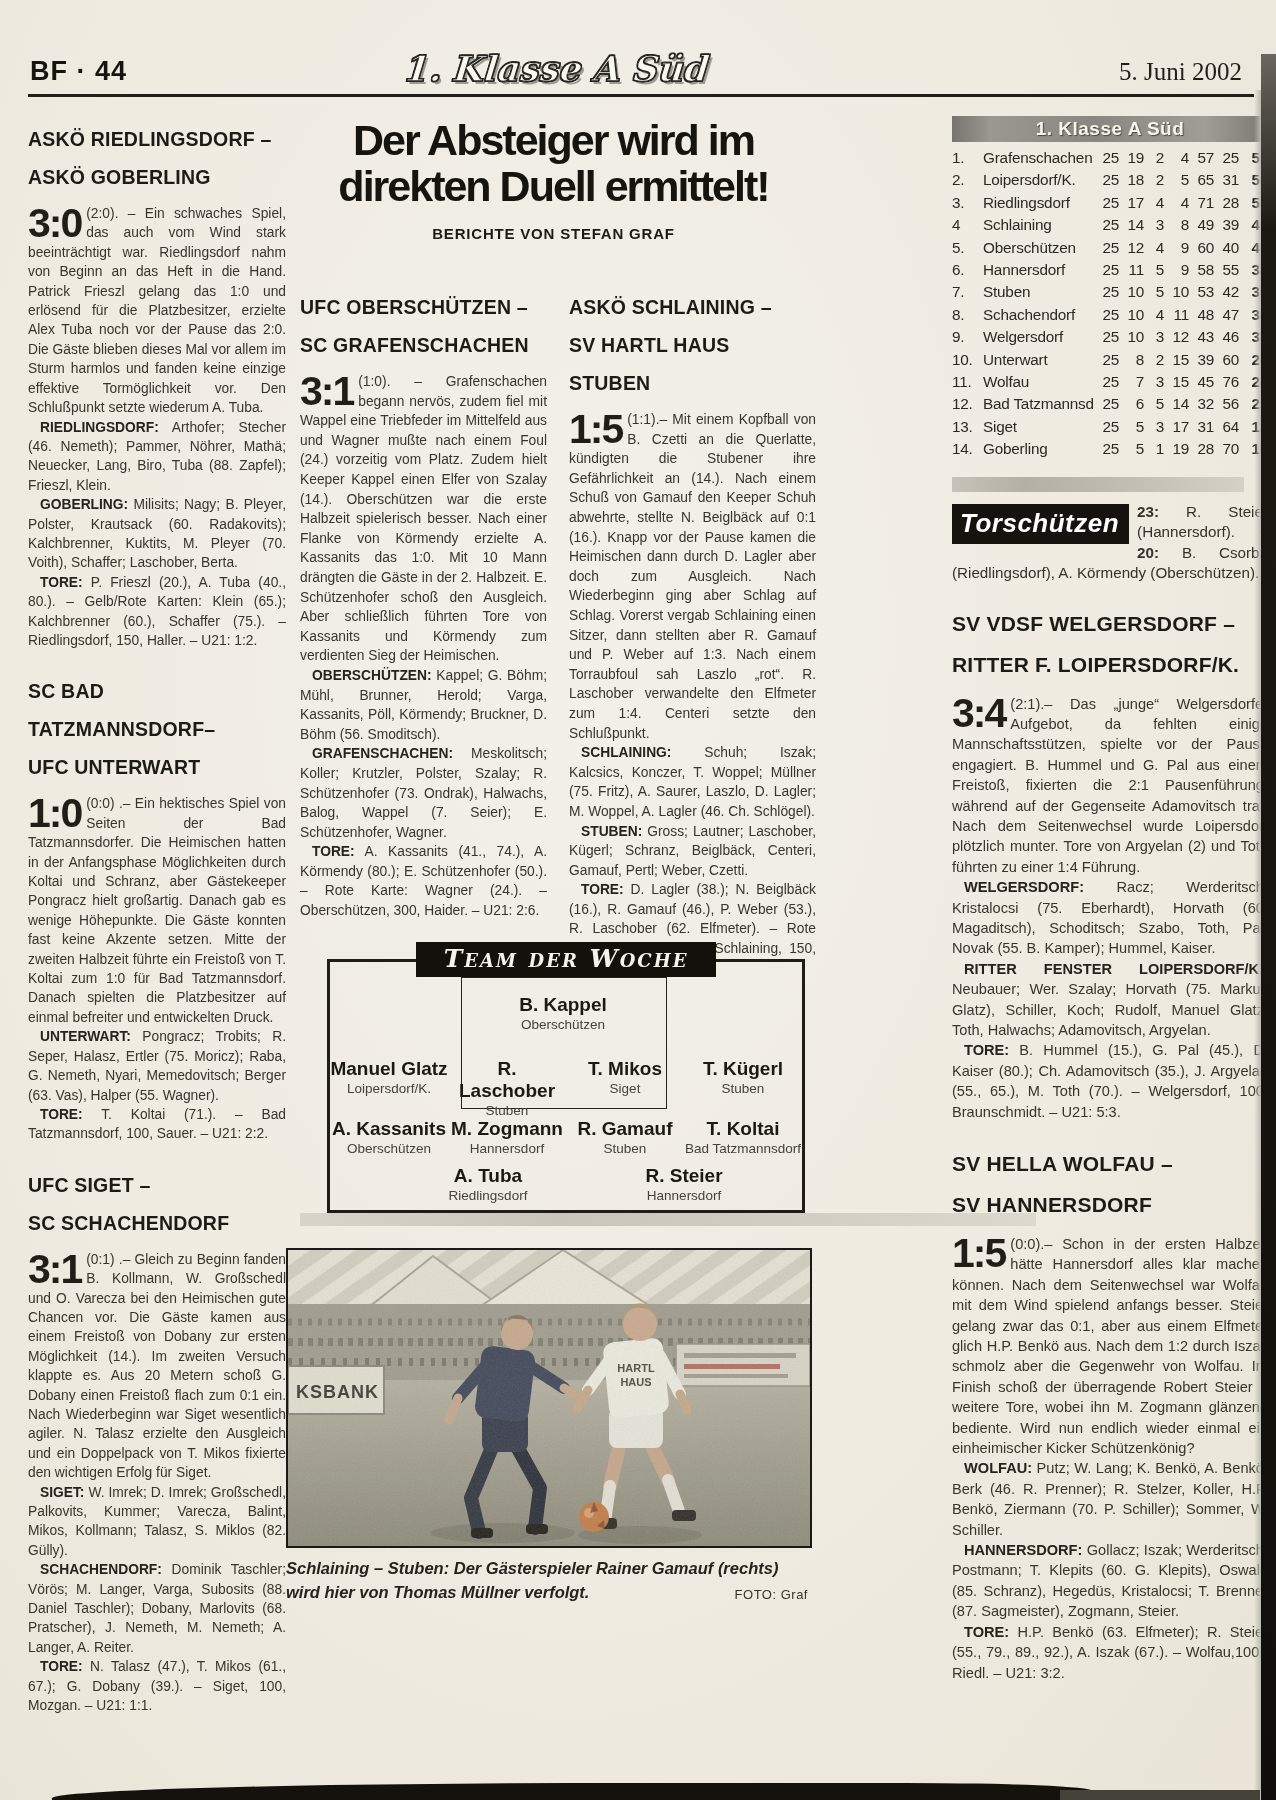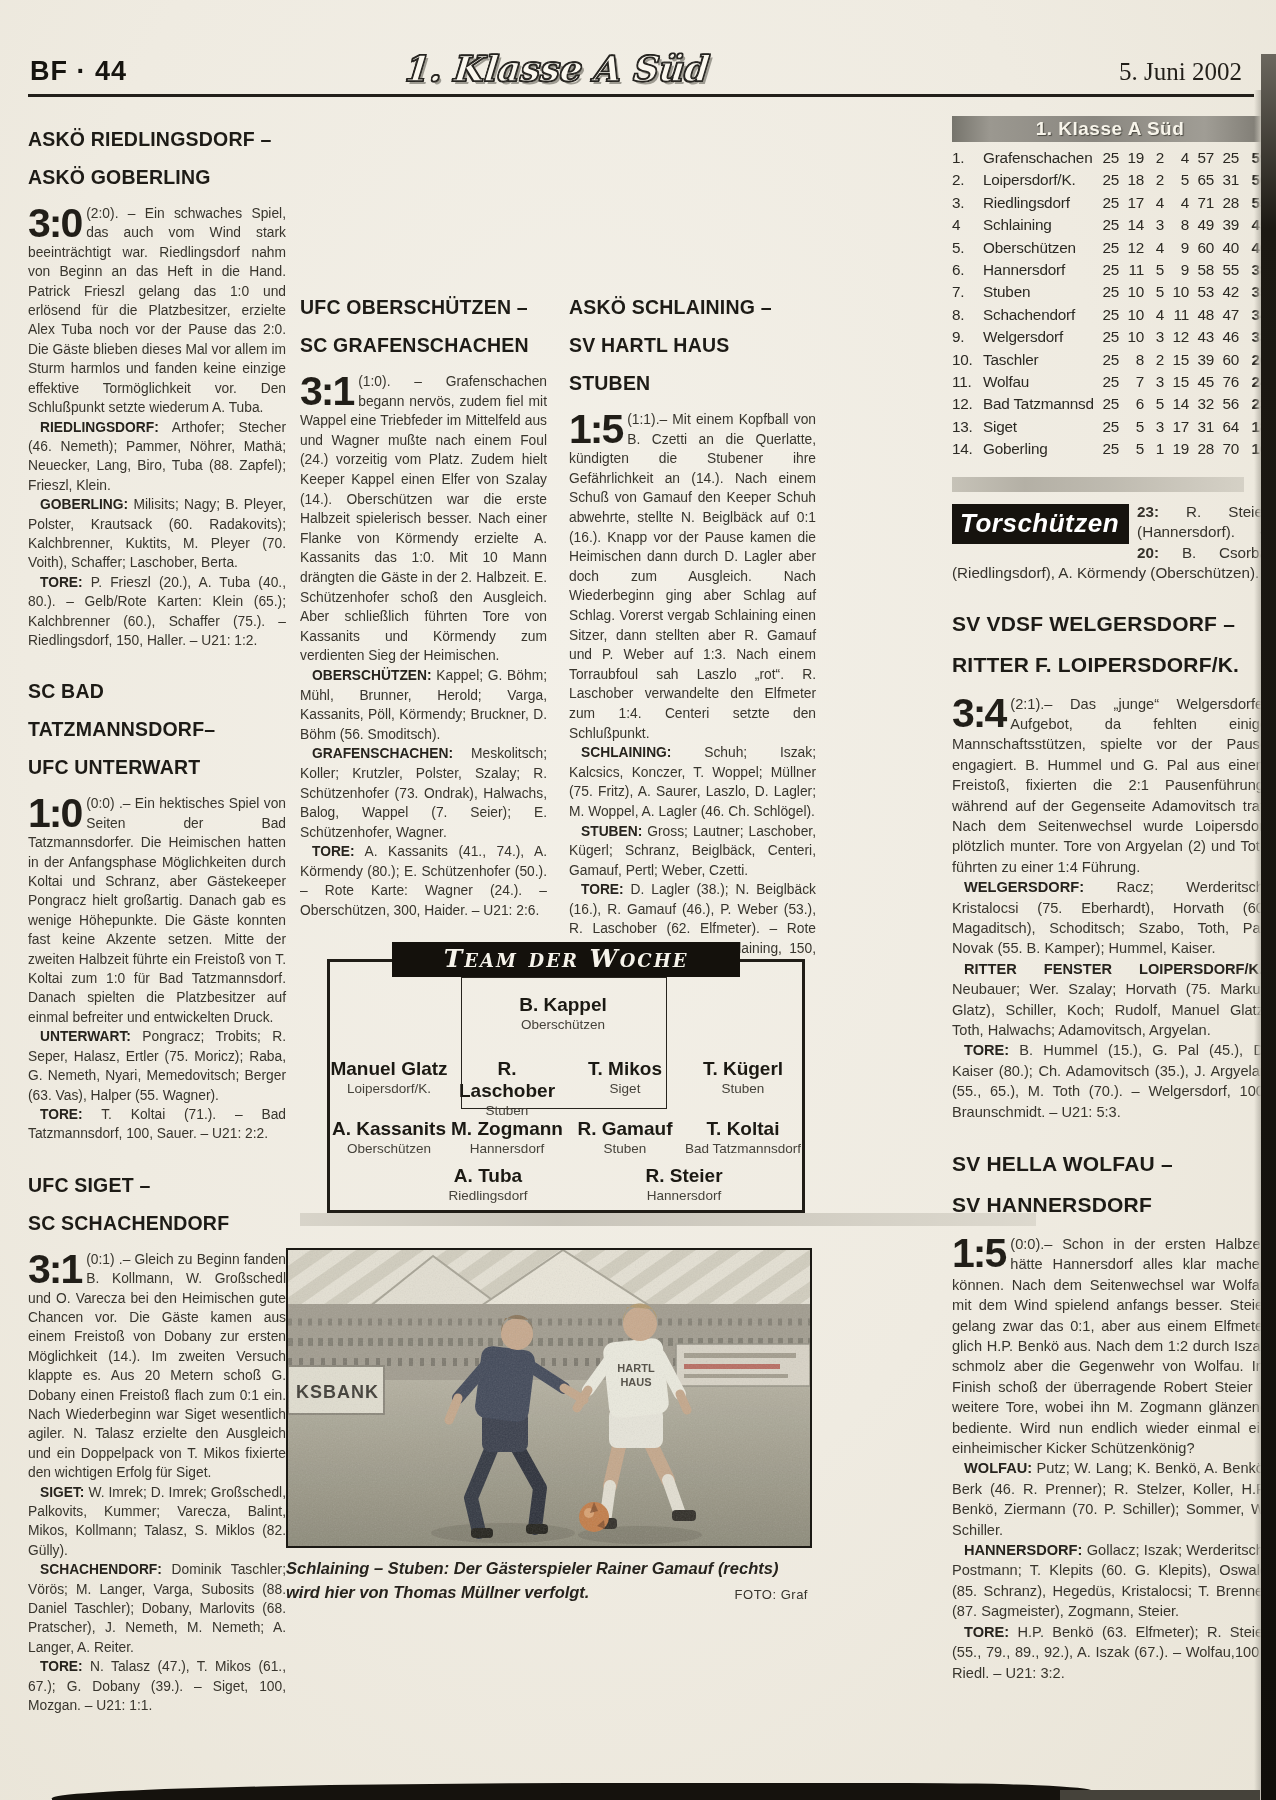--- a/index.html
+++ b/index.html
@@ -47,21 +47,21 @@
   .c-u{width:20px;text-align:right;}
   .c-pts{width:29px;text-align:right;font-weight:700;}
   .smudge{height:15px;margin:16px 0 10px;width:292px;opacity:.8;
     background:linear-gradient(90deg,#bcb8ad,#a5a196 25%,#b3afa4 55%,#c6c2b7 85%,#cfcbc0);}
   
   #torschuetzen{margin:6px 0 20px;font-size:15.2px;line-height:20.5px;text-align:justify;}
   .ts-box{float:left;background:#16130e;color:#ffffff;font-style:italic;font-weight:700;font-size:26px;
     line-height:30px;padding:4px 10px 6px 8px;margin:2px 8px 2px 0;letter-spacing:.5px;}
   
   #tw{position:absolute;left:327px;top:942px;width:478px;}
-  .tw-banner{position:relative;z-index:2;margin:0 auto;width:348px;height:35px;background:#14110c;
+  .tw-banner{position:relative;z-index:2;margin:0 auto;width:300px;height:35px;background:#14110c;
     color:#f6f3ea;text-align:center;font-family:"DejaVu Serif",serif;font-style:italic;font-weight:700;
     font-variant:small-caps;font-size:25px;line-height:33px;letter-spacing:2px;}
   .tw-box{border:3px solid #201d17;margin-top:-18px;height:248px;position:relative;}
   .tw-inner{position:absolute;left:131px;top:15px;width:204px;height:130px;border:1.5px solid #27241e;}
   .tw-row{position:absolute;left:0;right:0;display:flex;}
   .tw-cell{flex:1;text-align:center;}
   .tw-name{font-weight:700;font-size:19px;color:#1b1913;}
   .tw-club{font-size:13.5px;color:#45423a;margin-top:1px;}
   #tw-keeper{position:absolute;left:131px;top:32px;width:204px;text-align:center;}
   .r1{top:96px;} .r2{top:156px;} .r3{top:203px;left:60px;right:20px;}
@@ -86,20 +86,24 @@
 </head>
 <body>
 
 <div id="page">
 
   <div class="edition">BF · 44</div>
   <div class="section-title">1. Klasse A Süd</div>
   <div class="date">5. Juni 2002</div>
   <div class="header-rule"></div>
 
+  <div id="headline">
+    <h1>Der Absteiger wird im direkten Duell ermittelt!</h1>
+    <div class="byline">BERICHTE VON STEFAN GRAF</div>
+  </div>
 
   <div class="col" id="col-left">
     <div class="article">
       <h3 class="art-title"><span>ASKÖ RIEDLINGSDORF –</span><br><span>ASKÖ GOBERLING</span></h3>
       <p class="body-p"><span class="score">3:0</span><span>(2:0). – Ein schwaches Spiel, das auch vom Wind stark beeinträchtigt war. Riedlingsdorf nahm von Beginn an das Heft in die Hand. Patrick Frieszl gelang das 1:0 und erlösend für die Platzbesitzer, erzielte Alex Tuba noch vor der Pause das 2:0. Die Gäste blieben dieses Mal vor allem im Sturm harmlos und fanden keine einzige effektive Tormöglichkeit vor. Den Schlußpunkt setzte wiederum A. Tuba.</span></p>
       <p class="body-p indent"><b class="lbl">RIEDLINGSDORF:</b> <span>Arthofer; Stecher (46. Nemeth); Pammer, Nöhrer, Mathä; Neuecker, Lang, Biro, Tuba (88. Zapfel); Frieszl, Klein.</span></p>
       <p class="body-p indent"><b class="lbl">GOBERLING:</b> <span>Milisits; Nagy; B. Pleyer, Polster, Krautsack (60. Radakovits); Kalchbrenner, Kuktits, M. Pleyer (70. Voith), Schaffer; Laschober, Berta.</span></p>
       <p class="body-p indent"><b class="lbl">TORE:</b> <span>P. Frieszl (20.), A. Tuba (40., 80.). – Gelb/Rote Karten: Klein (65.); Kalchbrenner (60.), Schaffer (75.). – Riedlingsdorf, 150, Haller. – U21: 1:2.</span></p>
     </div>
     <div class="article">
@@ -392,21 +396,21 @@
             <span class="c-num">10</span>
             <span class="c-u">3</span>
             <span class="c-num">12</span>
             <span class="c-num">43</span>
             <span class="c-num">46</span>
             <span class="c-pts">33</span>
           </div>
 
           <div class="lt-row">
             <span class="c-pos">10.</span>
-            <span class="c-name">Taschler</span>
+            <span class="c-name">Unterwart</span>
             <span class="c-num">25</span>
             <span class="c-num">8</span>
             <span class="c-u">2</span>
             <span class="c-num">15</span>
             <span class="c-num">39</span>
             <span class="c-num">60</span>
             <span class="c-pts">26</span>
           </div>
 
           <div class="lt-row">

